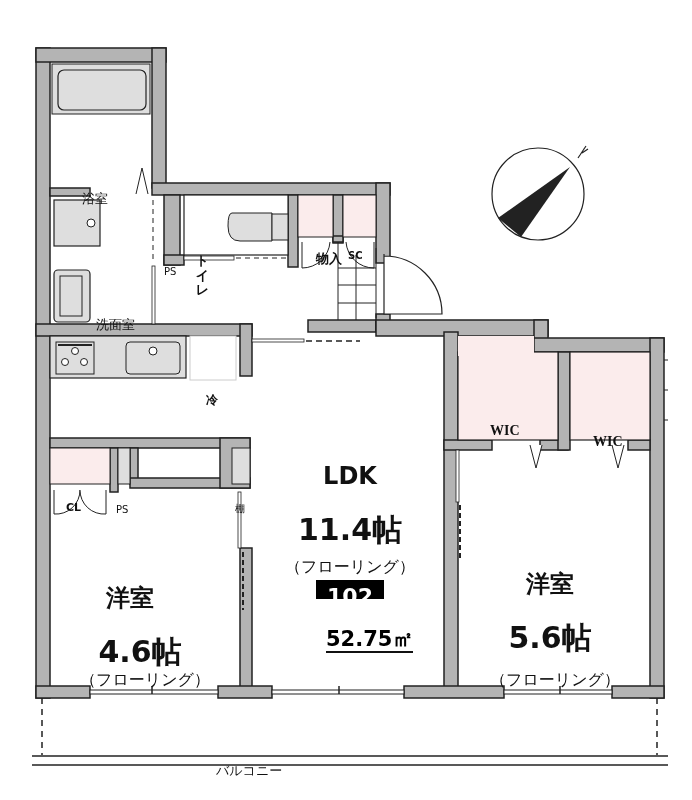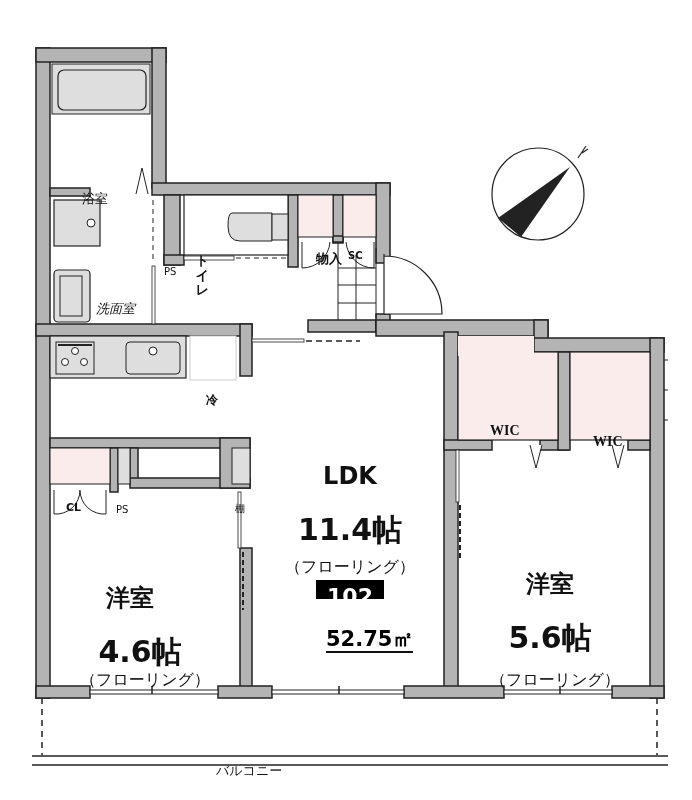--- a/index.html
+++ b/index.html
@@ -175,21 +175,21 @@
   <line x1="32" y1="765" x2="668" y2="765" stroke="#222" stroke-width="1.5"></line>
 
   <g>
     <circle cx="538" cy="194" r="46" fill="none" stroke="#222" stroke-width="1.2"></circle>
     <polygon points="570,167 498,218 521,237" fill="#222"></polygon>
     <path d="M580 155 L584 149 M578 158 L586 146 M582 153 L588 149" stroke="#222" stroke-width="1.2"></path>
   </g>
 </svg>
 
 <div class="lbl small-lbl" style="left:82px;top:146px;">浴室</div>
-<div class="lbl small-lbl" style="left:96px;top:256px;font-style:italic;">洗面室</div>
+<div class="lbl small-lbl" style="left:96px;top:272px;">洗面室</div>
 <div class="lbl tiny-lbl" style="left:164px;top:222px;">PS</div>
 <div class="lbl small-lbl" style="left:197px;top:202px;width:14px;writing-mode:vertical-rl;font-weight:bold;">トイレ</div>
 <div class="lbl bold-lbl" style="left:316px;top:206px;font-size:13px;">物入</div>
 <div class="lbl bold-lbl" style="left:348px;top:206px;font-size:10px;">SC</div>
 <div class="lbl small-lbl" style="left:206px;top:348px;font-weight:bold;font-size:12px;">冷</div>
 
 <div class="lbl bold-lbl" style="left:66px;top:457px;font-size:11px;">CL</div>
 <div class="lbl tiny-lbl" style="left:116px;top:460px;">PS</div>
 <div class="lbl tiny-lbl" style="left:235px;top:458px;">棚</div>
 

